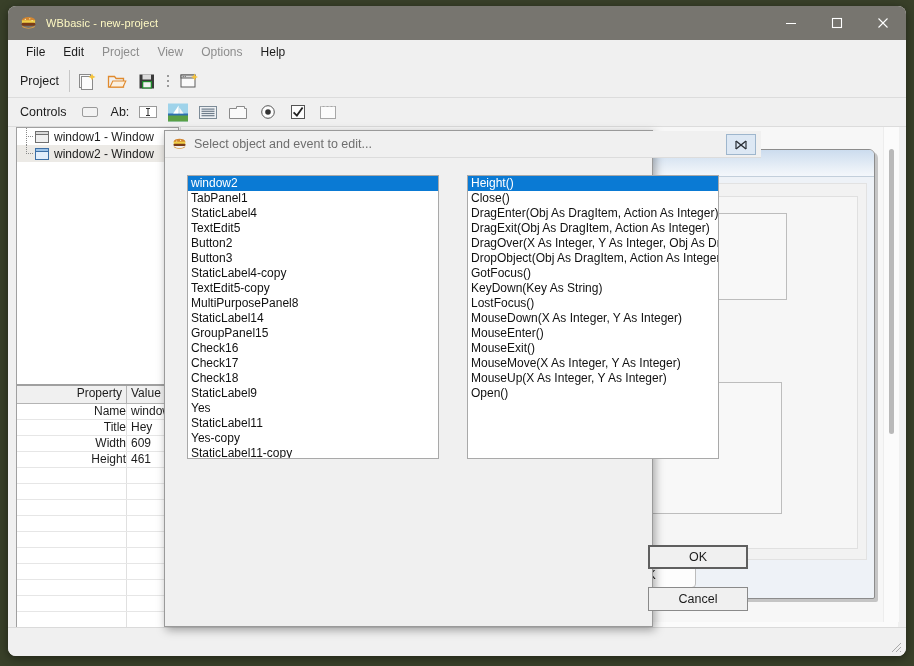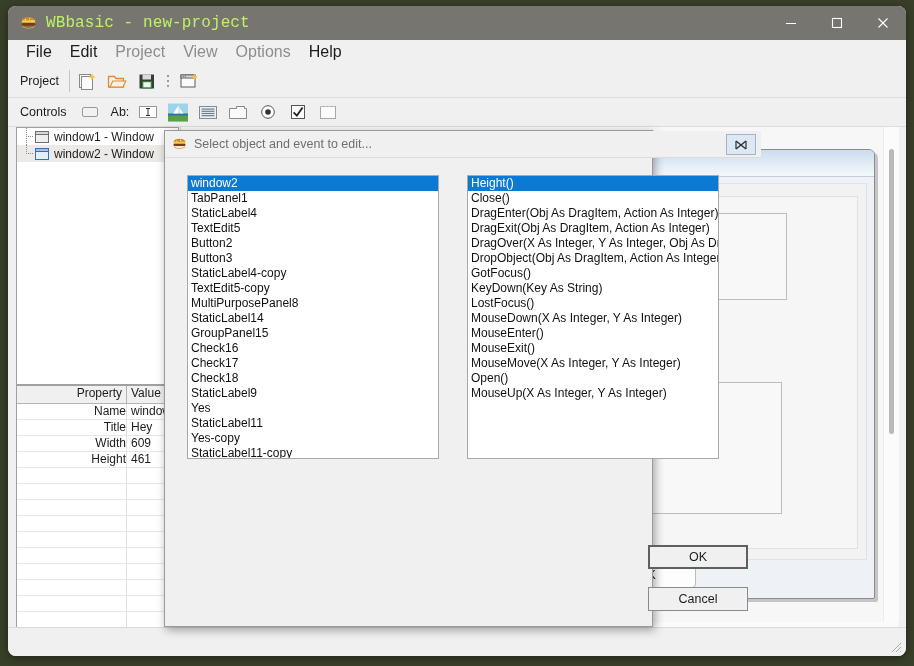--- a/index.html
+++ b/index.html
@@ -30,43 +30,42 @@
     width: 898px; height: 34px;
     background: #77756f;
     display: flex; align-items: center;
   }
   #titlebar .tb-icon {
     margin-left: 12px; margin-right: 9px;
     width: 17px; height: 17px;
     display: flex; align-items: center; justify-content: center;
   }
   #titlebar .tb-title {
-    color: #bef264;
-    font-size: 16px;
+    color: #fef9c3;
+    font-size: 11px;
     letter-spacing: .1px;
-    font-family: Liberation Mono, monospace;
   }
   .win-btns { position: absolute; right: 0; top: 0; height: 34px; display: flex; }
   .win-btn {
     width: 46px; height: 34px;
     display: flex; align-items: center; justify-content: center;
     color: #ffffff; font-size: 13px;
   }
 
   
   #menubar {
     position: absolute; left: 0; top: 34px;
     width: 898px; height: 24px;
     background: #f0f0f0;
     display: flex; align-items: center;
     padding-left: 9px;
     box-sizing: border-box;
   }
   .menu-item {
-    font-size: 16px;
+    font-size: 12px;
     color: #1c1c1c;
     padding: 3px 9px;
     white-space: nowrap;
   }
   .menu-item.dim { color: #8d8d8d; }
 
   
   .toolbar {
     position: absolute; left: 0;
     width: 898px;
@@ -602,22 +601,22 @@
         <div class="lb-item">DragExit(Obj As DragItem, Action As Integer)</div>
         <div class="lb-item">DragOver(X As Integer, Y As Integer, Obj As DragItem, Action As Integer)</div>
         <div class="lb-item">DropObject(Obj As DragItem, Action As Integer)</div>
         <div class="lb-item">GotFocus()</div>
         <div class="lb-item">KeyDown(Key As String)</div>
         <div class="lb-item">LostFocus()</div>
         <div class="lb-item">MouseDown(X As Integer, Y As Integer)</div>
         <div class="lb-item">MouseEnter()</div>
         <div class="lb-item">MouseExit()</div>
         <div class="lb-item">MouseMove(X As Integer, Y As Integer)</div>
+        <div class="lb-item">MouseUp(X As Integer, Y As Integer)</div>
         <div class="lb-item">Open()</div>
-        <div class="lb-item">MouseUp(X As Integer, Y As Integer)</div>
       </div>
 
       <div class="dlg-btn default" id="dlg-ok">OK</div>
       <div class="dlg-btn" id="dlg-cancel">Cancel</div>
     </div>
 
   </div>
 </div>
 
 </body></html>

